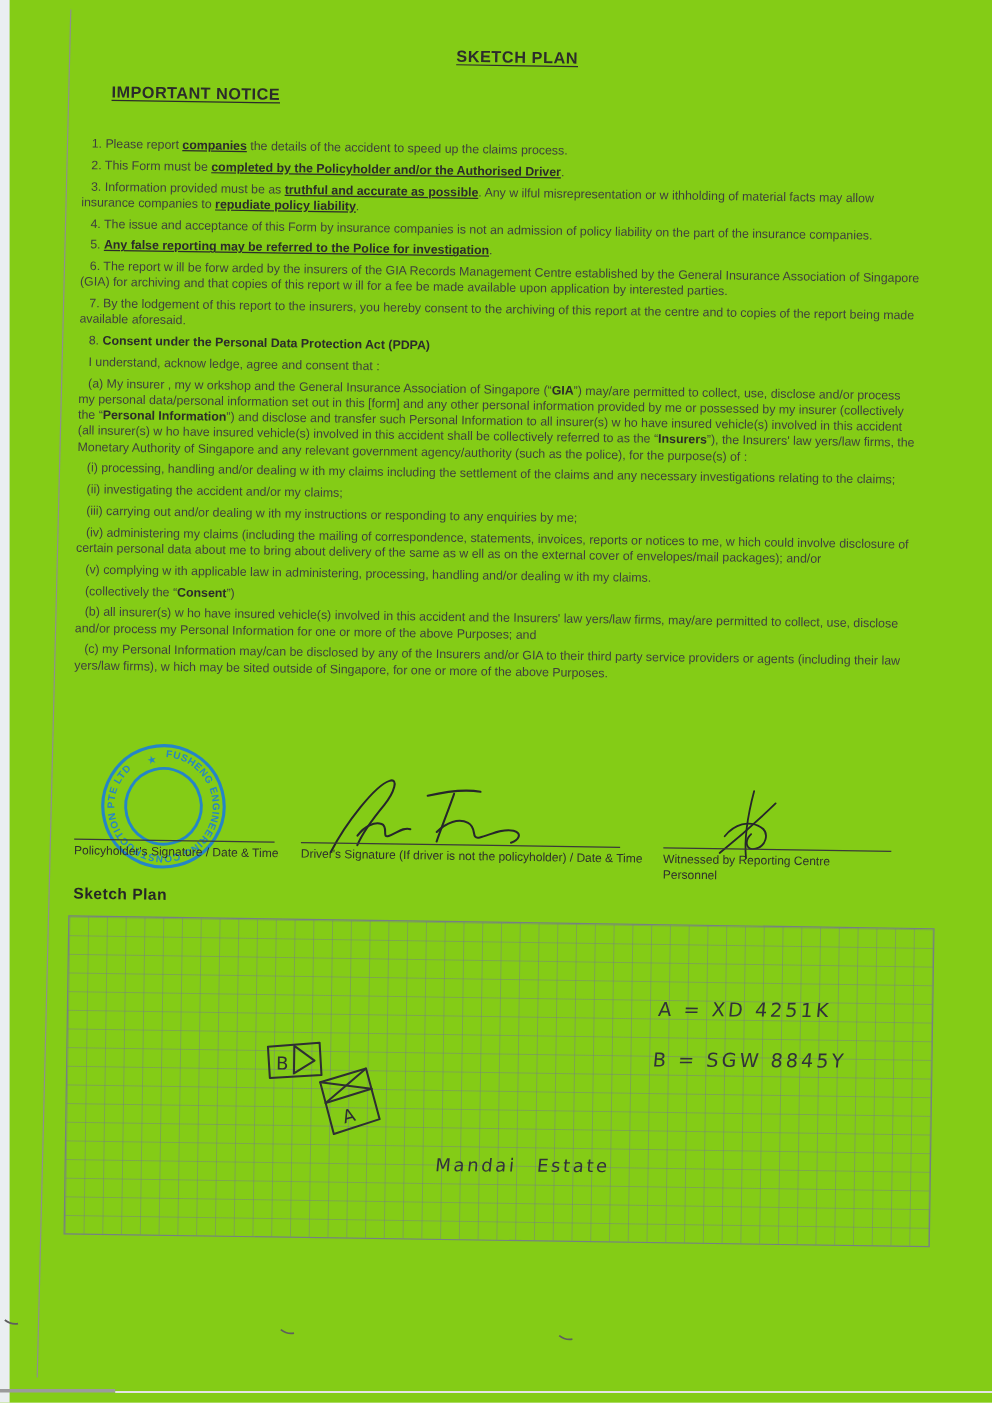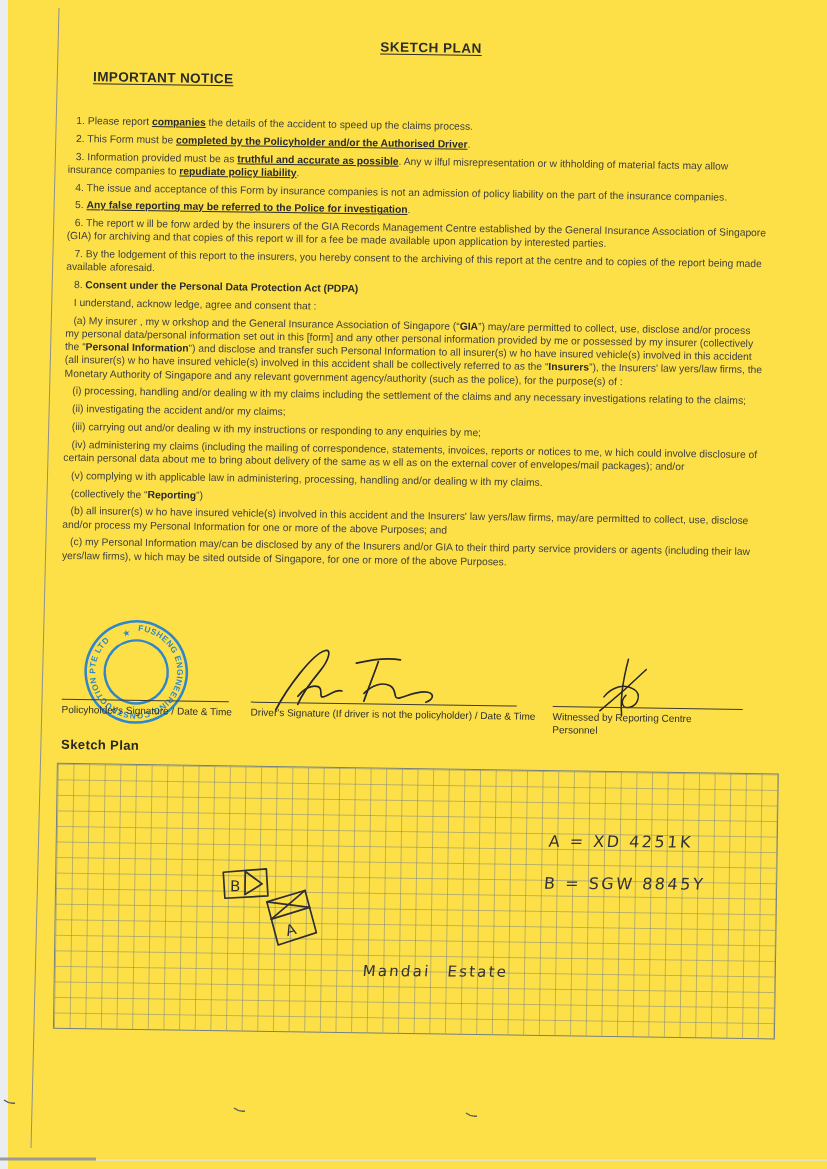--- a/index.html
+++ b/index.html
@@ -1,21 +1,21 @@
 <!DOCTYPE html>
 <html><head>
 <meta charset="utf-8">
 <style>
   html,body{margin:0;padding:0;}
   body{
     width:827px;height:1169px;position:relative;overflow:hidden;
     background:#ffffff;
     font-family:"Liberation Sans",sans-serif;
   }
-  .page{position:absolute;inset:0;background:#fde047;}
+  .page{position:absolute;inset:0;background:#84cc16;}
   .edgeband{position:absolute;left:0;top:0;width:8px;height:1169px;background:#eaeef1;}
   .rot{position:absolute;inset:0;transform:rotate(0.85deg);transform-origin:413px 420px;}
 
   .title{
     position:absolute;top:40px;left:0;right:0;text-align:center;
     font-size:13.5px;font-weight:bold;letter-spacing:.5px;color:#2c2c2c;
     text-decoration:underline;text-underline-offset:2px;transform:translateX(12px);
   }
   .notice-heading{
     position:absolute;top:74px;left:88px;margin:0;
@@ -81,21 +81,21 @@
         <p><span>6. The report w ill be forw arded by the insurers of the GIA Records Management Centre established by the General Insurance Association of Singapore (GIA) for archiving and that copies of this report w ill for a fee be made available upon application by interested parties.</span></p>
         <p><span>7. By the lodgement of this report to the insurers, you hereby consent to the archiving of this report at the centre and to copies of the report being made available aforesaid.</span></p>
         <p><span>8. </span><span class="b">Consent under the Personal Data Protection Act (PDPA)</span></p>
         <p><span>I understand, acknow ledge, agree and consent that :</span></p>
         <p><span>(a) My insurer , my w orkshop and the General Insurance Association of Singapore (“</span><span class="b">GIA</span><span>”) may/are permitted to collect, use, disclose and/or process my personal data/personal information set out in this [form] and any other personal information provided by me or possessed by my insurer (collectively the “</span><span class="b">Personal Information</span><span>”) and disclose and transfer such Personal Information to all insurer(s) w ho have insured vehicle(s) involved in this accident (all insurer(s) w ho have insured vehicle(s) involved in this accident shall be collectively referred to as the “</span><span class="b">Insurers</span><span>”), the Insurers' law yers/law firms, the Monetary Authority of Singapore and any relevant government agency/authority (such as the police), for the purpose(s) of :</span></p>
         <p><span>(i) processing, handling and/or dealing w ith my claims including the settlement of the claims and any necessary investigations relating to the claims;</span></p>
         <p><span>(ii) investigating the accident and/or my claims;</span></p>
         <p><span>(iii) carrying out and/or dealing w ith my instructions or responding to any enquiries by me;</span></p>
         <p><span>(iv) administering my claims (including the mailing of correspondence, statements, invoices, reports or notices to me, w hich could involve disclosure of certain personal data about me to bring about delivery of the same as w ell as on the external cover of envelopes/mail packages); and/or</span></p>
         <p><span>(v) complying w ith applicable law  in administering, processing, handling and/or dealing w ith my claims.</span></p>
-        <p><span>(collectively the “</span><span class="b">Reporting</span><span>”)</span></p>
+        <p><span>(collectively the “</span><span class="b">Consent</span><span>”)</span></p>
         <p><span>(b) all insurer(s) w ho have insured vehicle(s) involved in this accident and the Insurers' law yers/law  firms, may/are permitted to collect, use, disclose and/or process my Personal Information for one or more of the above Purposes; and</span></p>
         <p><span>(c) my Personal Information may/can be disclosed by any of the Insurers and/or GIA to their third party service providers or agents (including their law yers/law  firms), w hich may be sited outside of Singapore, for one or more of the above Purposes.</span></p>
       </div>
 
     <div class="stamp">
       <svg width="112" height="112" viewBox="0 0 112 112">
         <circle cx="56" cy="56" r="50.5" fill="none" stroke="#1e7fd6" stroke-width="2.6"></circle>
         <circle cx="56" cy="56" r="31.5" fill="none" stroke="#1e7fd6" stroke-width="2.4"></circle>
         <path id="stampArc" d="M 56,15 A 41,41 0 1 1 56,97 A 41,41 0 1 1 56,15" fill="none"></path>
         <text font-size="8.3" font-weight="bold" letter-spacing="0.5" fill="#1e7fd6" font-family="Liberation Sans, sans-serif">

